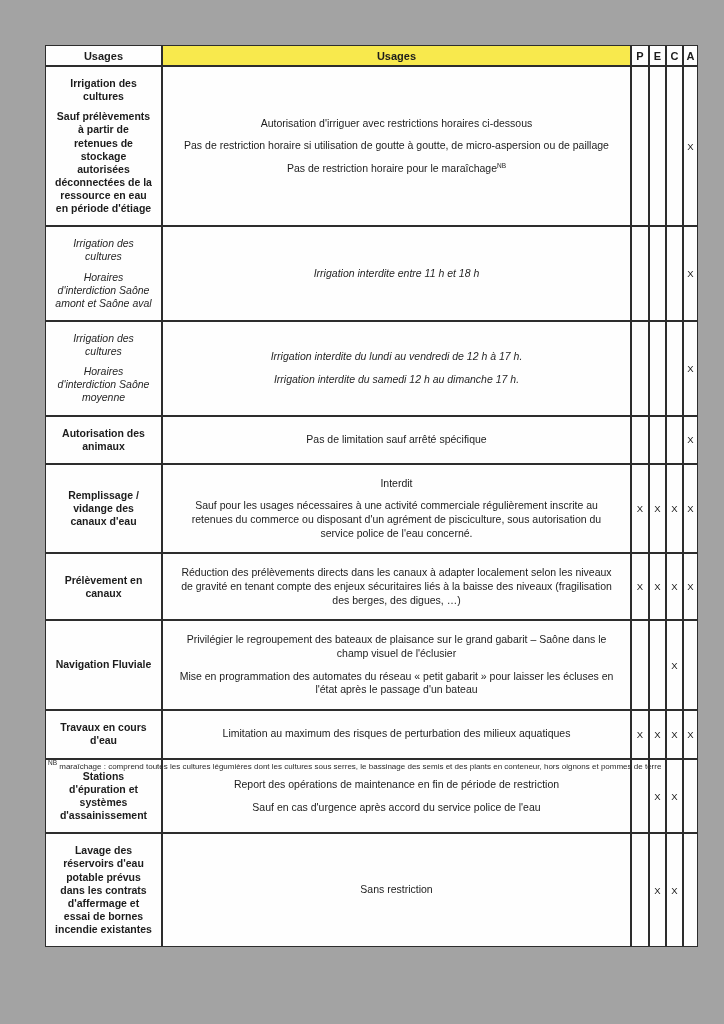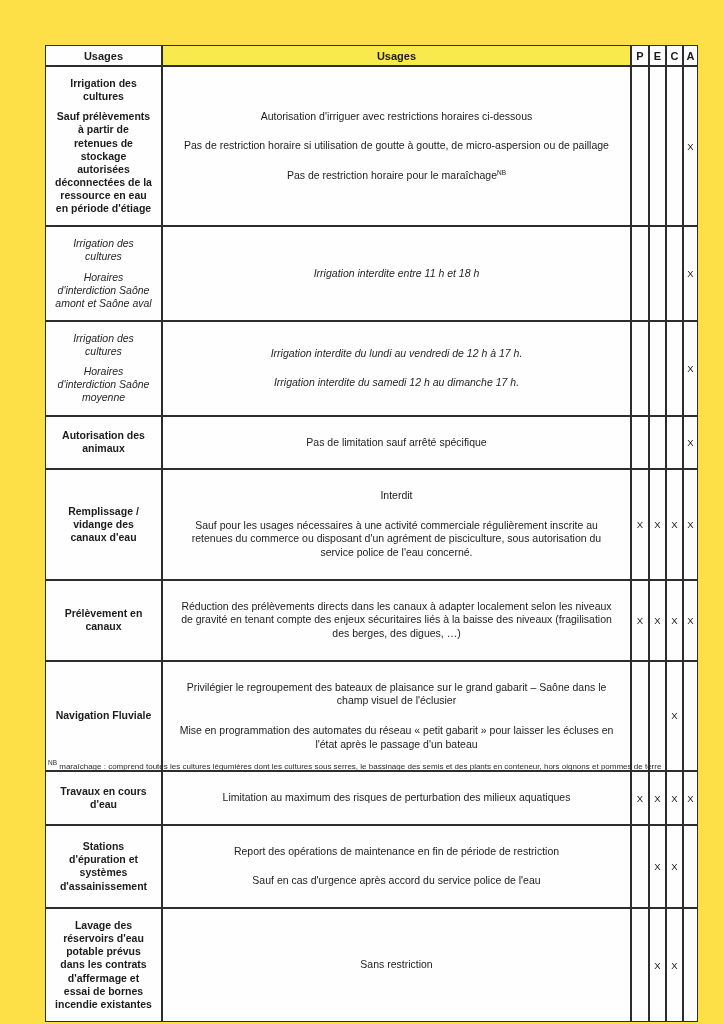--- a/index.html
+++ b/index.html
@@ -5,21 +5,21 @@
   html, body { margin:0; padding:0; }
   body {
     width:724px; height:1024px;
     background:#ffffff;
     font-family:"Liberation Sans", sans-serif;
     color:#1c1c1c;
   }
   .page {
     position:relative;
     width:724px; height:1024px;
-    background:#fde047;
+    background:#a3a3a3;
     overflow:hidden;
   }
   table.restrictions {
     position:absolute; left:45px; top:45px;
     width:653px;
     border-collapse:separate;
     border-spacing:0;
     table-layout:fixed;
   }
   th, td {
@@ -44,21 +44,21 @@
     padding:3px 5px;
   }
   td.alerte {
     font-size:10.5px;
     line-height:1.3;
     text-align:center;
     vertical-align:middle;
     padding:3px 12px;
   }
   td.usage p { margin:7px 4px; }
-  td.alerte p { margin:16px 0; }
+  td.alerte p { margin:9px 0; }
   tr.italic td.usage, tr.italic td.alerte {
     font-style:italic;
     font-weight:normal;
     color:#262626;
   }
   td.mark {
     text-align:center;
     vertical-align:middle;
     font-size:9.5px;
     font-weight:normal;

